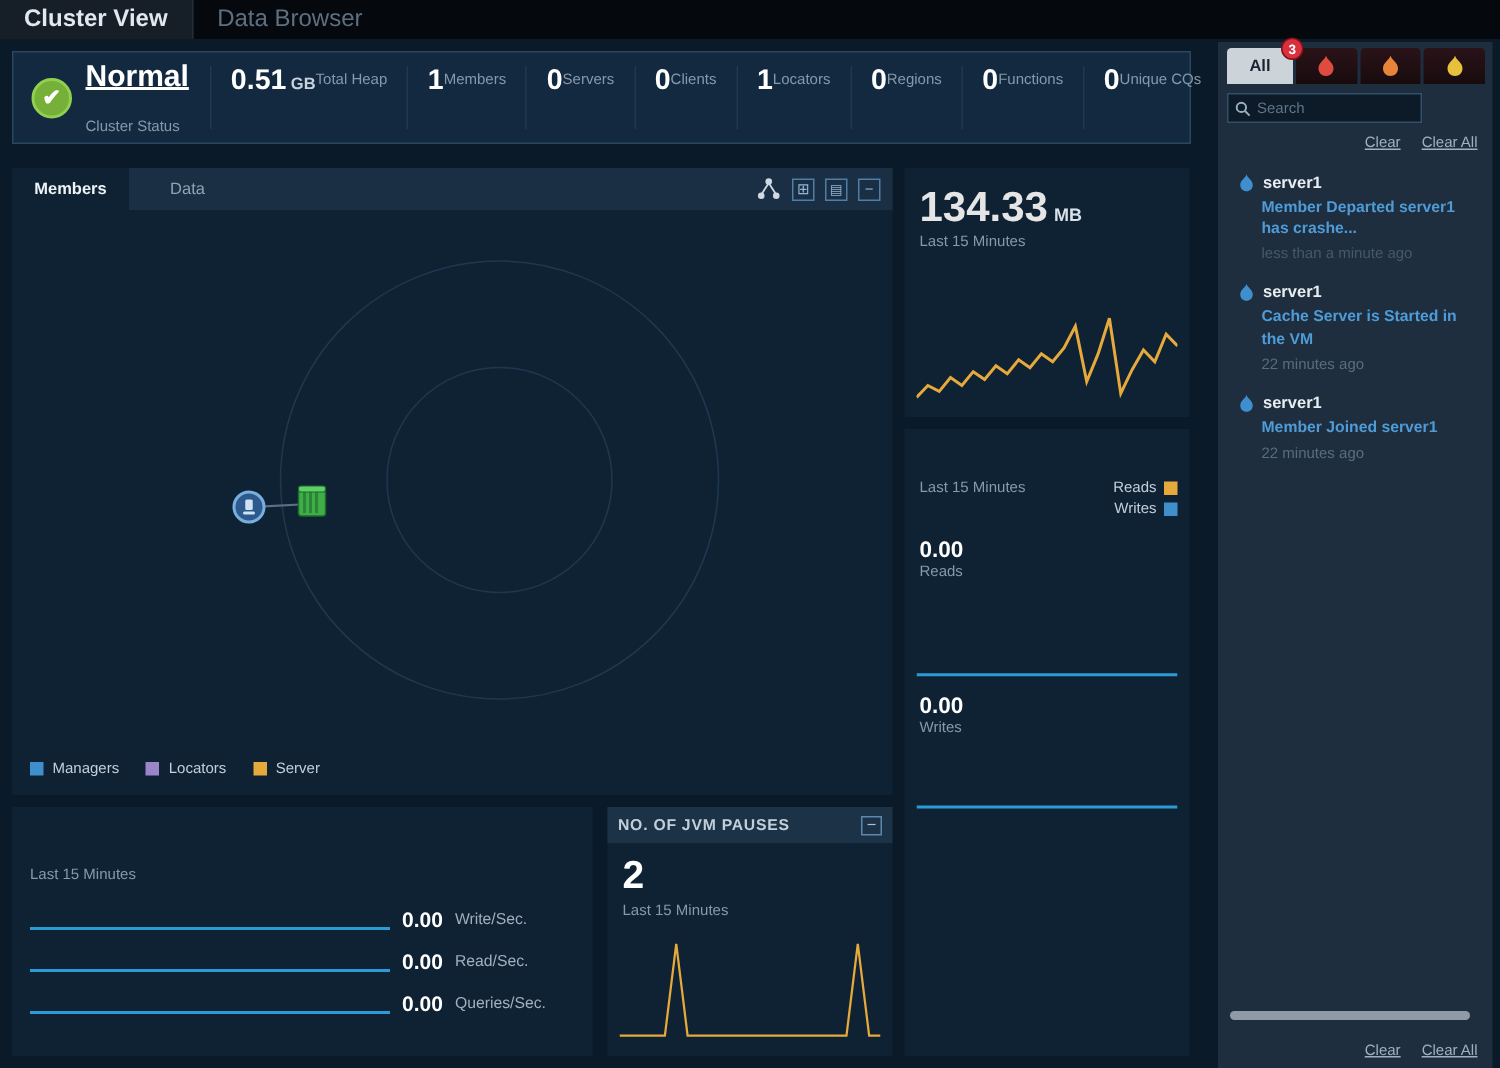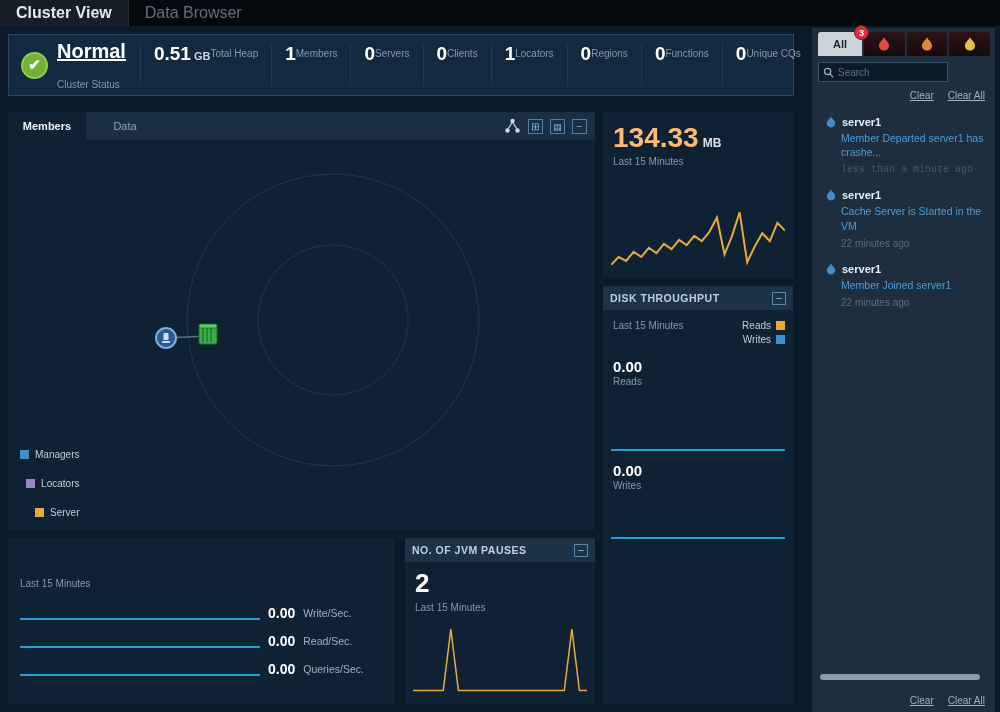--- a/index.html
+++ b/index.html
@@ -41,29 +41,29 @@
   .toolbox.table::after { content:"\25A4"; font-size:9px; }
   .toolbox.min::after { content:"\2212"; }
   .radios { position:absolute; left:12px; top:40px; display:flex; gap:20px; align-items:center; }
   .radio-opt { display:flex; align-items:center; gap:6px; cursor:pointer; }
   .rdot { width:11px; height:11px; border:1px solid #5d87ad; border-radius:50%; position:relative; background:#0b1a29; }
   .rdot.sel::after { content:""; position:absolute; inset:2px; border-radius:50%; background:#4aa3e0; }
   .radio-opt span.rlabel { font-size:10.5px; color:#cdd8e2; font-weight:bold; }
   .topo-svg { position:absolute; left:0; top:46px; width:587px; height:340px; }
   .orbit { fill:none; stroke:#1e3850; stroke-width:1; }
   .edge { stroke:#5a7086; stroke-width:1.5; }
-  .legend { position:absolute; left:12px; bottom:12px; display:flex; gap:18px; align-items:flex-end;flex-direction:column; }
+  .legend { position:absolute; left:12px; bottom:12px; display:flex; gap:18px; align-items:flex-start; }
   .litem { display:flex; align-items:center; gap:6px; }
   .lsq { width:9px; height:9px; }
   .litem span.llabel { font-size:10px; color:#c2cfdb; }
 
   
   .memory { left:603px; top:112px; width:190px; height:166px; }
   .bigval { padding:10px 0 0 10px; }
-  .bigval .n { font-size:28px; font-weight:bold; color:#fdba74; }
+  .bigval .n { font-size:28px; font-weight:bold; color:#e5e5e5; }
   .bigval .u { font-size:12px; font-weight:bold; color:#d8e1e8; margin-left:4px; }
   .memory .gray { padding:2px 0 0 10px; display:block; }
   .sparkline { display:block; }
   .mem-chart { position:absolute; left:8px; right:8px; bottom:10px; width:174px; height:62px; }
 
   
   .disk { left:603px; top:286px; width:190px; height:418px; }
   .dt-row { position:absolute; top:34px; left:10px; right:8px; display:flex; justify-content:space-between; }
   .dt-legend { display:flex; flex-direction:column; gap:3px; align-items:flex-end; }
   .dt-li { display:flex; align-items:center; gap:5px; font-size:10px; color:#c2cfdb; }
@@ -94,23 +94,23 @@
   .ntab-f { flex:1; background:linear-gradient(#2a1318,#170b0e); border-radius:3px 3px 0 0; display:flex; align-items:center; justify-content:center; cursor:pointer; }
   .searchwrap { position:absolute; left:6px; top:34px; width:130px; height:20px; background:#0d1a28; border:1px solid #32506c; display:flex; align-items:center; padding:0 4px; gap:4px; }
   .searchwrap input { flex:1; background:transparent; border:none; outline:none; color:#cfd9e2; font-size:10px; font-family:"Liberation Sans", sans-serif; min-width:0; }
   .searchwrap input::placeholder { color:#5f7487; }
   .linksrow { position:absolute; top:62px; right:10px; display:flex; gap:14px; }
   .clink { font-size:10px; color:#9fb0bf; text-decoration:underline; cursor:pointer; }
   .nlist { position:absolute; left:0; top:82px; right:0; }
   .nitem { padding:6px 10px 8px 14px; }
   .nhead { display:flex; align-items:center; gap:6px; }
   .ntitle { font-size:11px; font-weight:bold; color:#e9eef3; }
-  .nmsg { font-size:10.5px; color:#4f9bd8; line-height:1.35; margin-top:3px; padding-left:15px; }
+  .nmsg { font-size:10.5px; color:#4f9bd8; line-height:1.35; margin-top:3px; padding-left:15px;font-weight:bold; }
   .ntime { font-size:10px; color:#596d7e; margin-top:5px; padding-left:15px; }
-  .nitem.dimtime .ntime { color:#46586a;font-family:Liberation Mono, monospace; }
+  .nitem.dimtime .ntime { color:#46586a; }
   .hscroll { position:absolute; left:8px; bottom:32px; width:160px; height:6px; border-radius:3px; background:#8e9ba7; cursor:pointer; }
   .blinks { position:absolute; bottom:6px; right:10px; display:flex; gap:14px; }
 </style>
 </head>
 <body>
 
 <div class="topbar">
   <div class="toptab active">Cluster View</div>
   <div class="toptab">Data Browser</div>
 </div>
@@ -218,24 +218,20 @@
   <div class="bigval">
     <span class="n">134.33</span><span class="u">MB</span>
   </div>
   <span class="gray">Last 15 Minutes</span>
   <svg class="sparkline mem-chart" viewBox="0 0 100 40" preserveAspectRatio="none">
       <polyline points="0.00,38.00 4.35,32.90 8.70,35.45 13.04,29.50 17.39,32.90 21.74,26.95 26.09,30.35 30.43,24.40 34.78,27.80 39.13,21.85 43.48,25.25 47.83,19.30 52.17,22.70 56.52,16.75 60.87,7.40 65.22,31.20 69.57,19.30 73.91,4.00 78.26,36.30 82.61,26.10 86.96,17.60 91.30,22.70 95.65,10.80 100.00,15.90" fill="none" stroke="#e6a93c" stroke-width="2" vector-effect="non-scaling-stroke"></polyline>
     </svg>
 </div>
 
 <div class="panel disk">
-  <div class="phead">
-    <span class="ptitle">DISK THROUGHPUT</span>
-    <span class="minbox"></span>
-  </div>
   <div class="dt-row">
     <span class="gray">Last 15 Minutes</span>
     <div class="dt-legend">
       <div class="dt-li">
         <span>Reads</span>
         <span class="lsq" style="background-color: rgb(230, 169, 60);"></span>
       </div>
       <div class="dt-li">
         <span>Writes</span>
         <span class="lsq" style="background-color: rgb(63, 143, 206);"></span>

